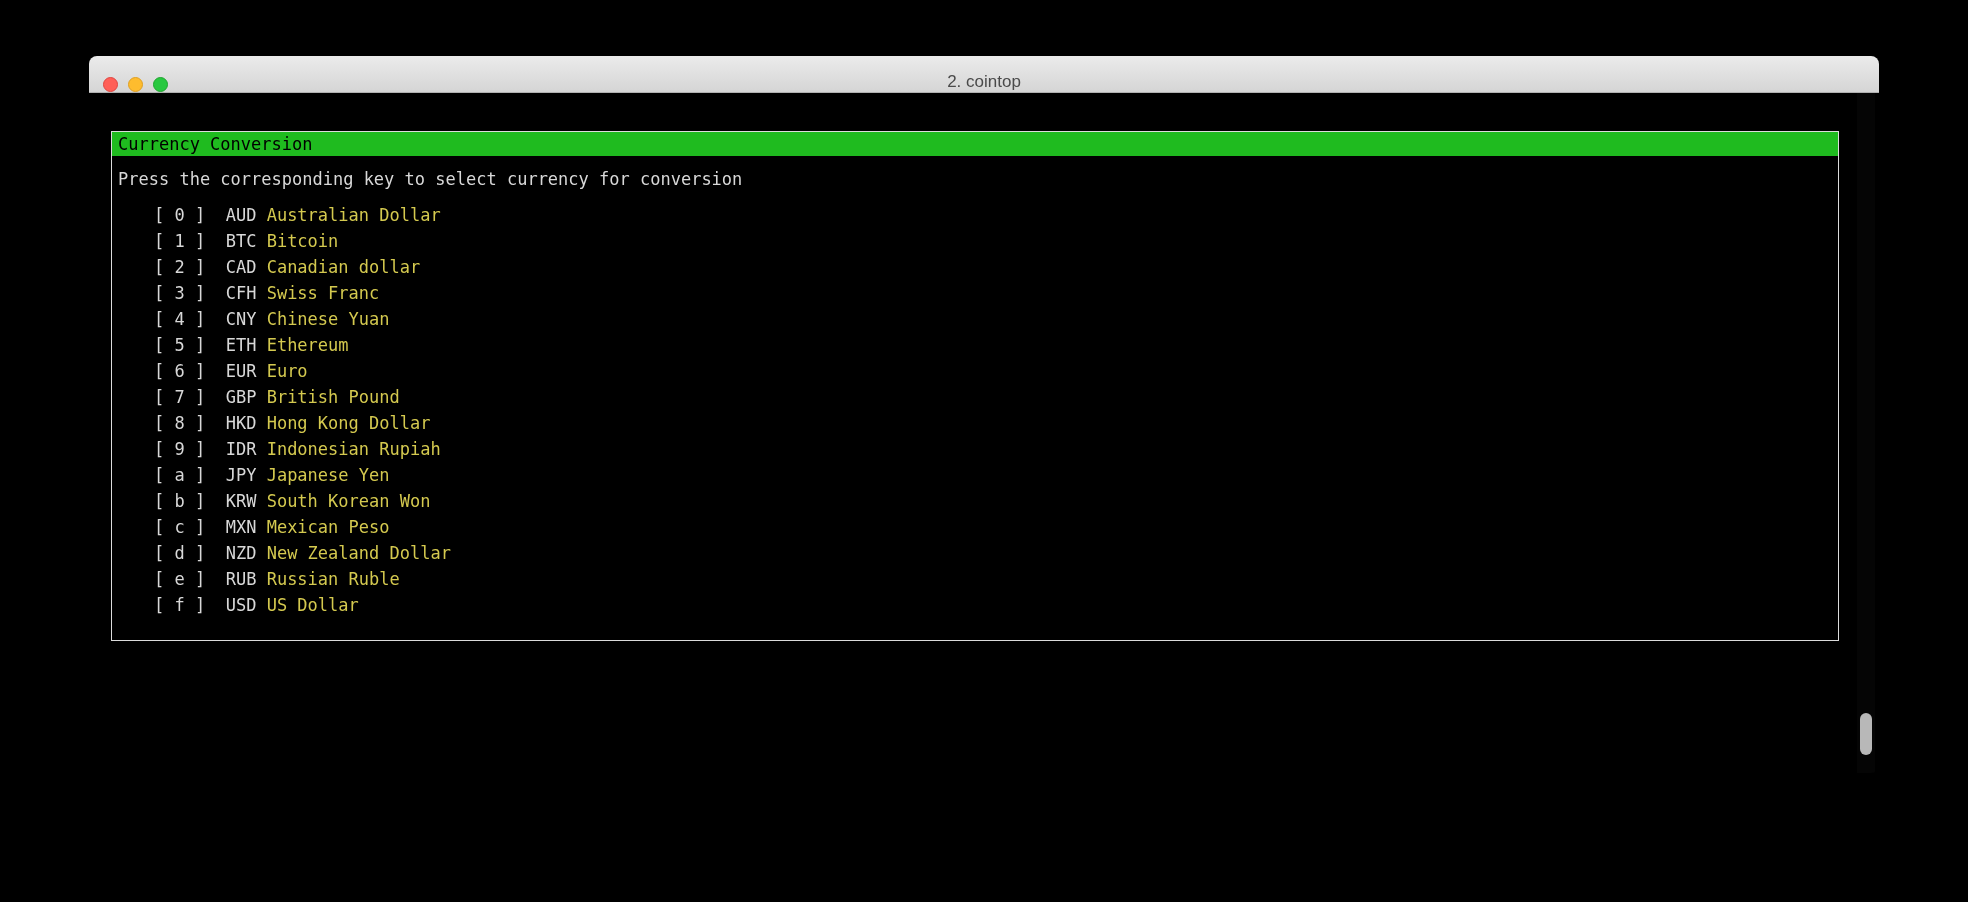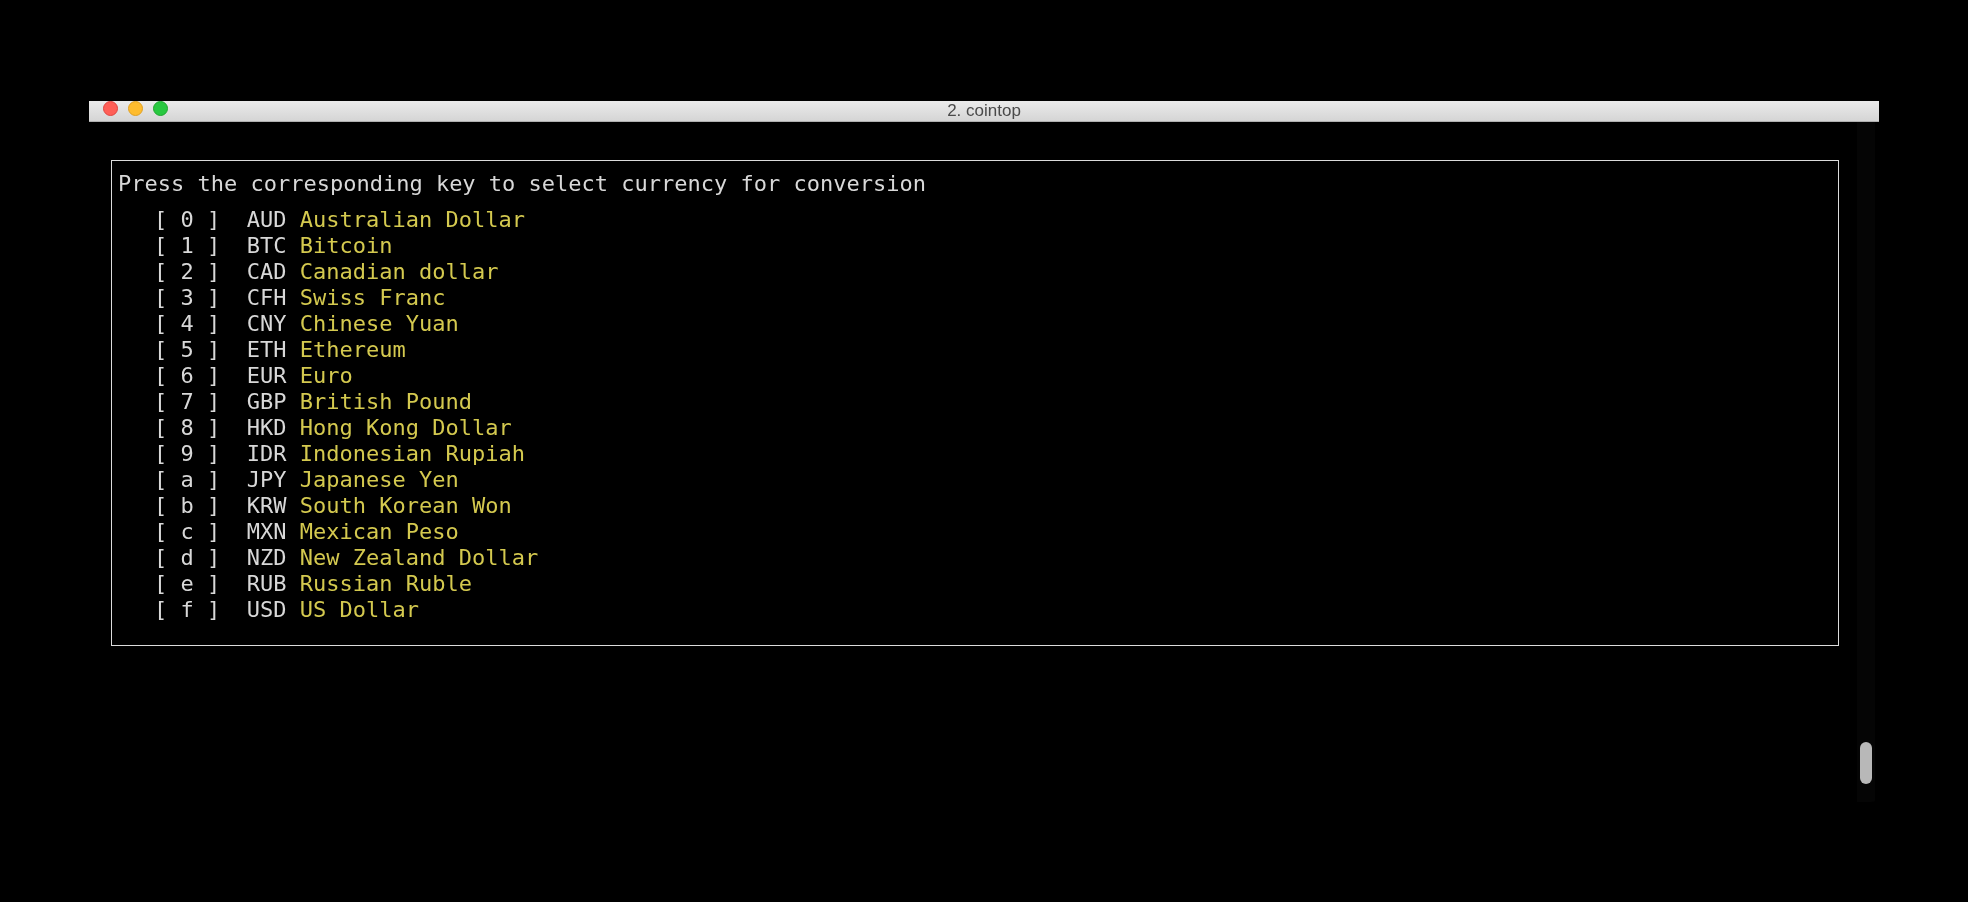--- a/index.html
+++ b/index.html
@@ -21,27 +21,26 @@
     
     .window {
       width: 1790px;
       background: #000;
       border-radius: 8px;
       overflow: hidden;
       box-shadow: 0 20px 60px rgba(0,0,0,0.5);
     }
     
     .titlebar {
-      height: 21px;
+      height: 37px;
       background: linear-gradient(to bottom, #ebebeb, #d5d5d5);
       display: flex;
-      align-items: flex-start;
+      align-items: flex-end;
       position: relative;
       border-bottom: 1px solid #b0b0b0;
-      margin-top: 45px;
     }
     
     .traffic-lights {
       display: flex;
       gap: 10px;
       padding-left: 14px;
       position: absolute;
       left: 0;
     }
     
@@ -99,21 +98,21 @@
       background: #1fbb1f;
       color: #000;
       padding: 1px 6px;
       font-size: 17px;
       font-weight: normal;
       line-height: 22px;
     }
     
     .panel-content {
       padding: 0 6px;
-      font-size: 22px;
+      font-size: 17px;
       line-height: 26px;
       color: #d8d8d8;
     }
     
     .instruction {
       margin-top: 10px;
       margin-bottom: 10px;
       color: #d8d8d8;
       white-space: pre;
     }
@@ -147,20 +146,21 @@
     <div class="traffic-lights">
       <div class="traffic-light close-btn"></div>
       <div class="traffic-light min-btn"></div>
       <div class="traffic-light max-btn"></div>
     </div>
     <div class="window-title">2. cointop</div>
   </div>
 
   <div class="terminal-body">
     <div class="panel">
+      <div class="panel-header">Currency Conversion</div>
       <div class="panel-content">
         <div class="instruction">Press the corresponding key to select currency for conversion</div>
         <div class="currency-list" id="currency-list"><div class="currency-row">[ <span class="currency-key">0</span> ]  <span class="currency-code">AUD</span> <span class="currency-name">Australian Dollar</span></div><div class="currency-row">[ <span class="currency-key">1</span> ]  <span class="currency-code">BTC</span> <span class="currency-name">Bitcoin</span></div><div class="currency-row">[ <span class="currency-key">2</span> ]  <span class="currency-code">CAD</span> <span class="currency-name">Canadian dollar</span></div><div class="currency-row">[ <span class="currency-key">3</span> ]  <span class="currency-code">CFH</span> <span class="currency-name">Swiss Franc</span></div><div class="currency-row">[ <span class="currency-key">4</span> ]  <span class="currency-code">CNY</span> <span class="currency-name">Chinese Yuan</span></div><div class="currency-row">[ <span class="currency-key">5</span> ]  <span class="currency-code">ETH</span> <span class="currency-name">Ethereum</span></div><div class="currency-row">[ <span class="currency-key">6</span> ]  <span class="currency-code">EUR</span> <span class="currency-name">Euro</span></div><div class="currency-row">[ <span class="currency-key">7</span> ]  <span class="currency-code">GBP</span> <span class="currency-name">British Pound</span></div><div class="currency-row">[ <span class="currency-key">8</span> ]  <span class="currency-code">HKD</span> <span class="currency-name">Hong Kong Dollar</span></div><div class="currency-row">[ <span class="currency-key">9</span> ]  <span class="currency-code">IDR</span> <span class="currency-name">Indonesian Rupiah</span></div><div class="currency-row">[ <span class="currency-key">a</span> ]  <span class="currency-code">JPY</span> <span class="currency-name">Japanese Yen</span></div><div class="currency-row">[ <span class="currency-key">b</span> ]  <span class="currency-code">KRW</span> <span class="currency-name">South Korean Won</span></div><div class="currency-row">[ <span class="currency-key">c</span> ]  <span class="currency-code">MXN</span> <span class="currency-name">Mexican Peso</span></div><div class="currency-row">[ <span class="currency-key">d</span> ]  <span class="currency-code">NZD</span> <span class="currency-name">New Zealand Dollar</span></div><div class="currency-row">[ <span class="currency-key">e</span> ]  <span class="currency-code">RUB</span> <span class="currency-name">Russian Ruble</span></div><div class="currency-row">[ <span class="currency-key">f</span> ]  <span class="currency-code">USD</span> <span class="currency-name">US Dollar</span></div></div>
       </div>
     </div>
 
     <div class="scrollbar-track">
       <div class="scrollbar-thumb"></div>
     </div>
   </div>

